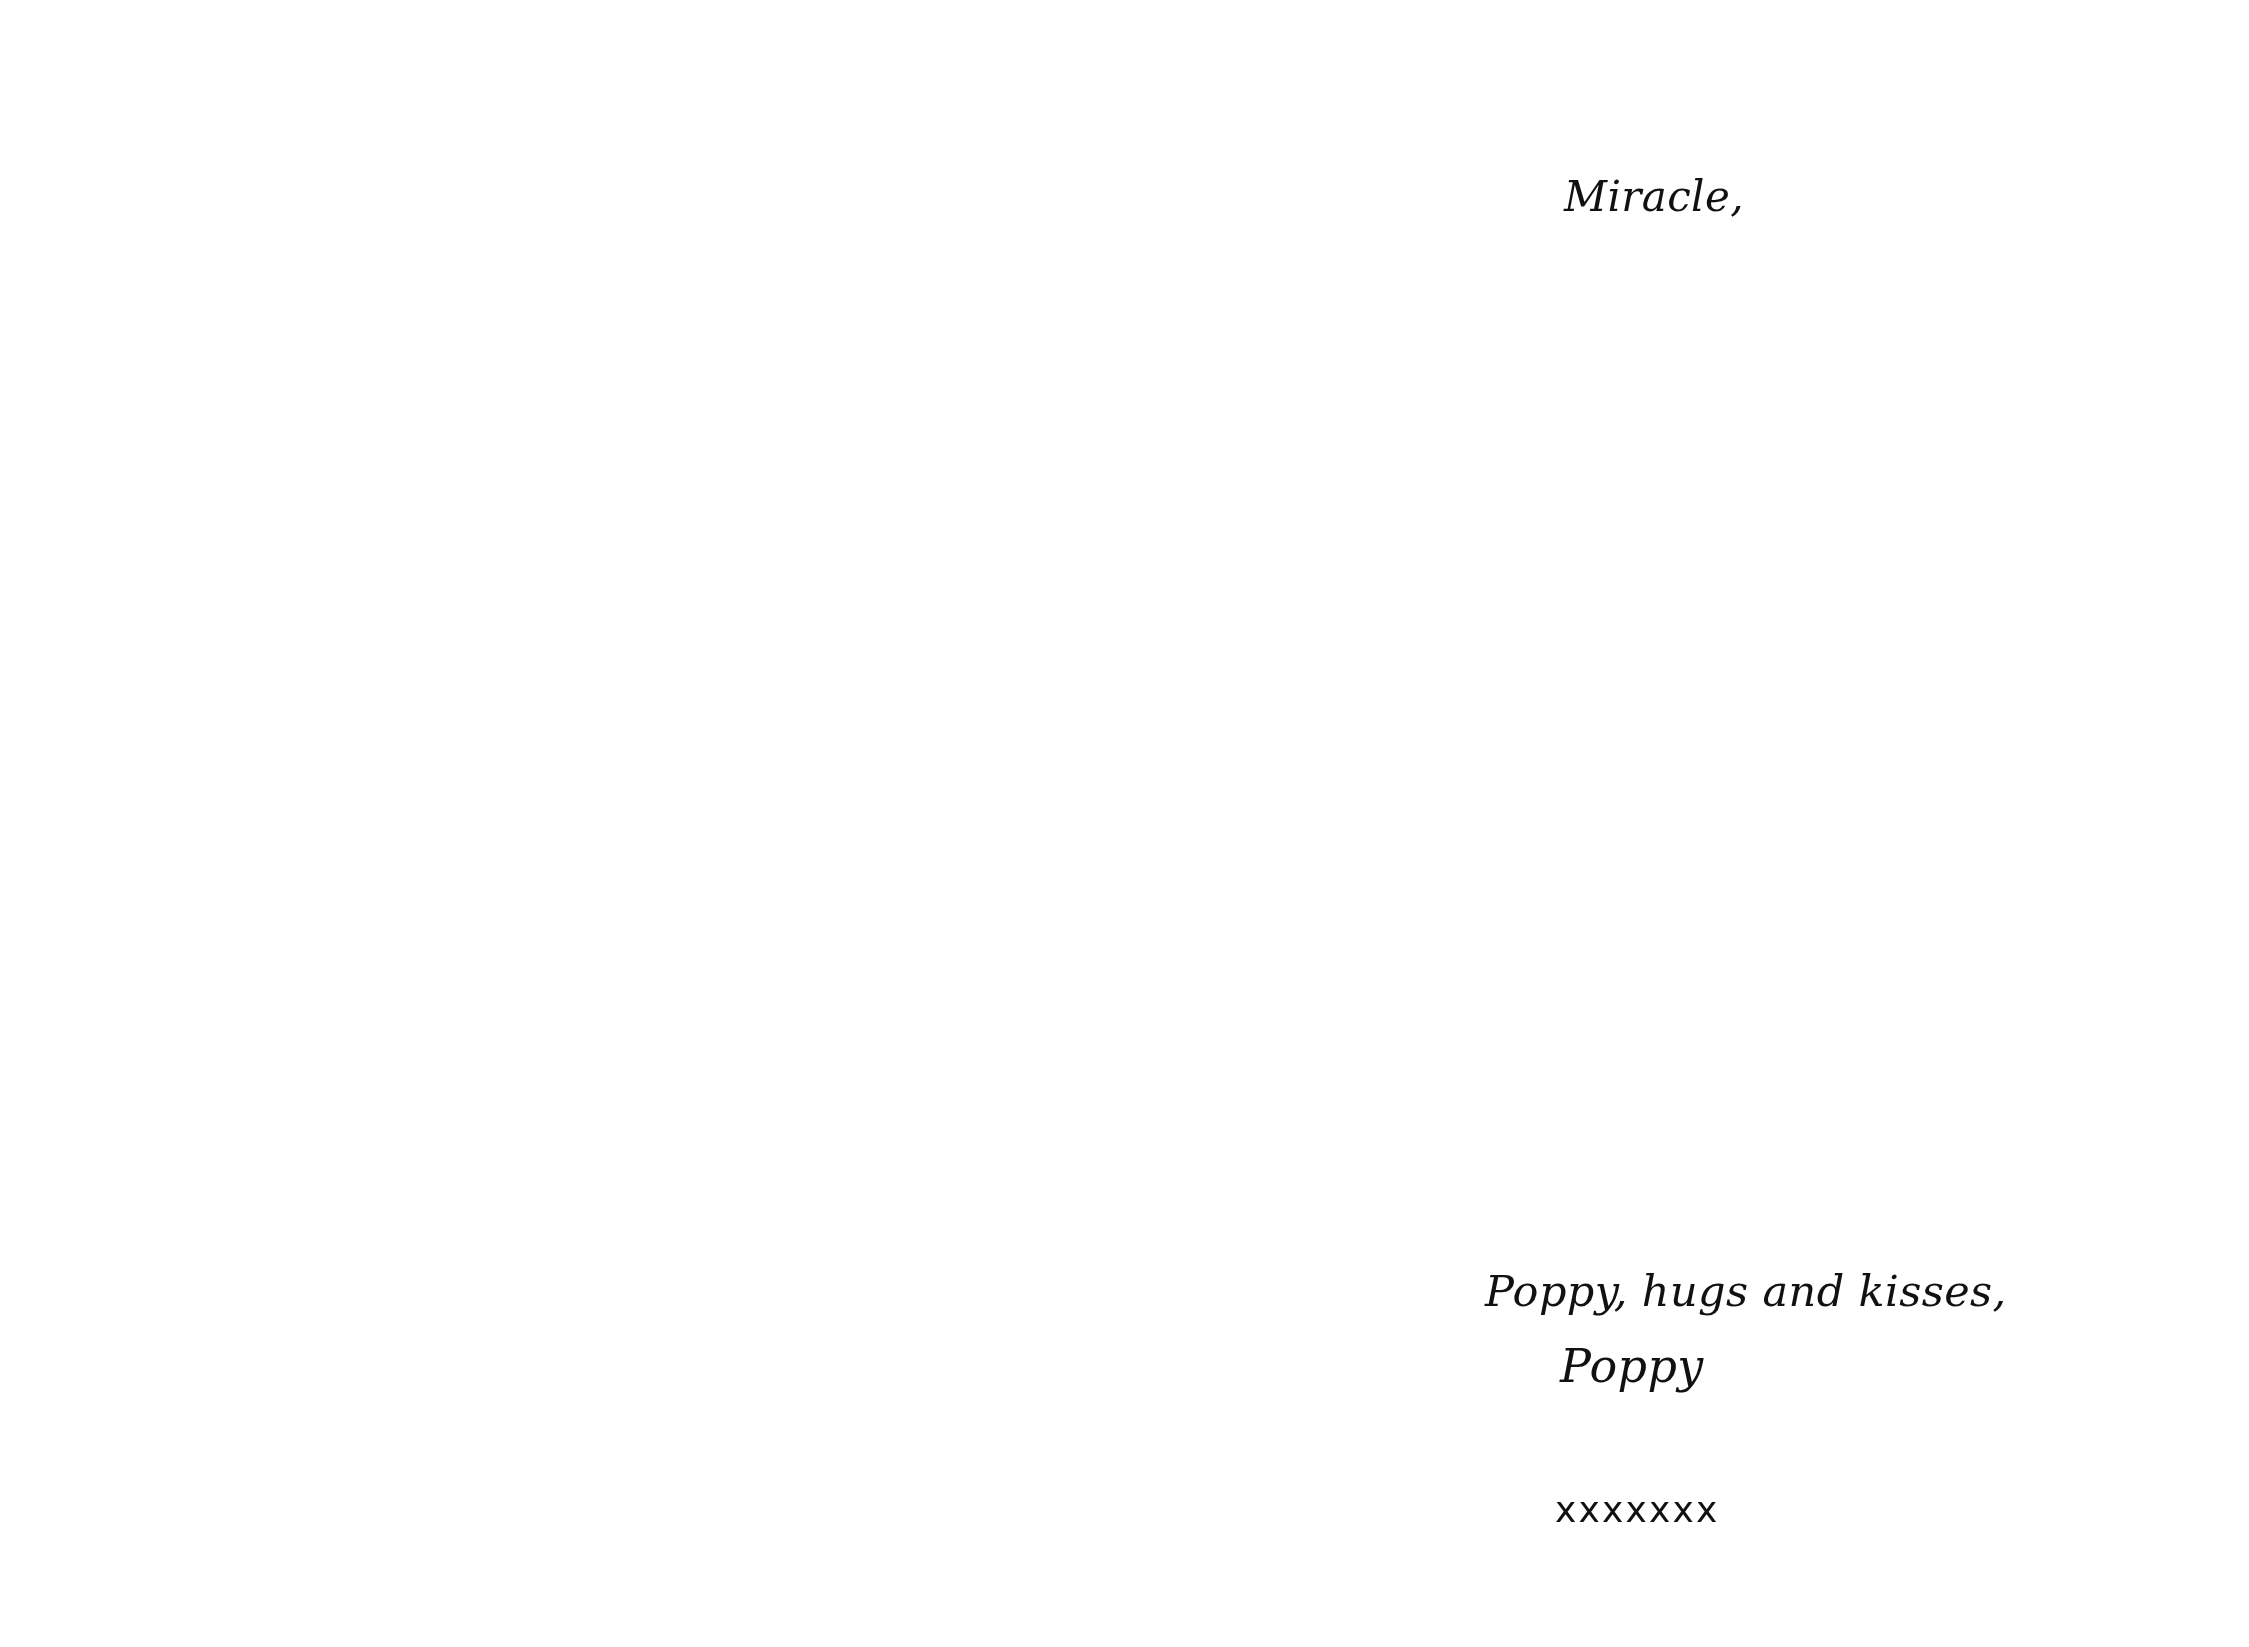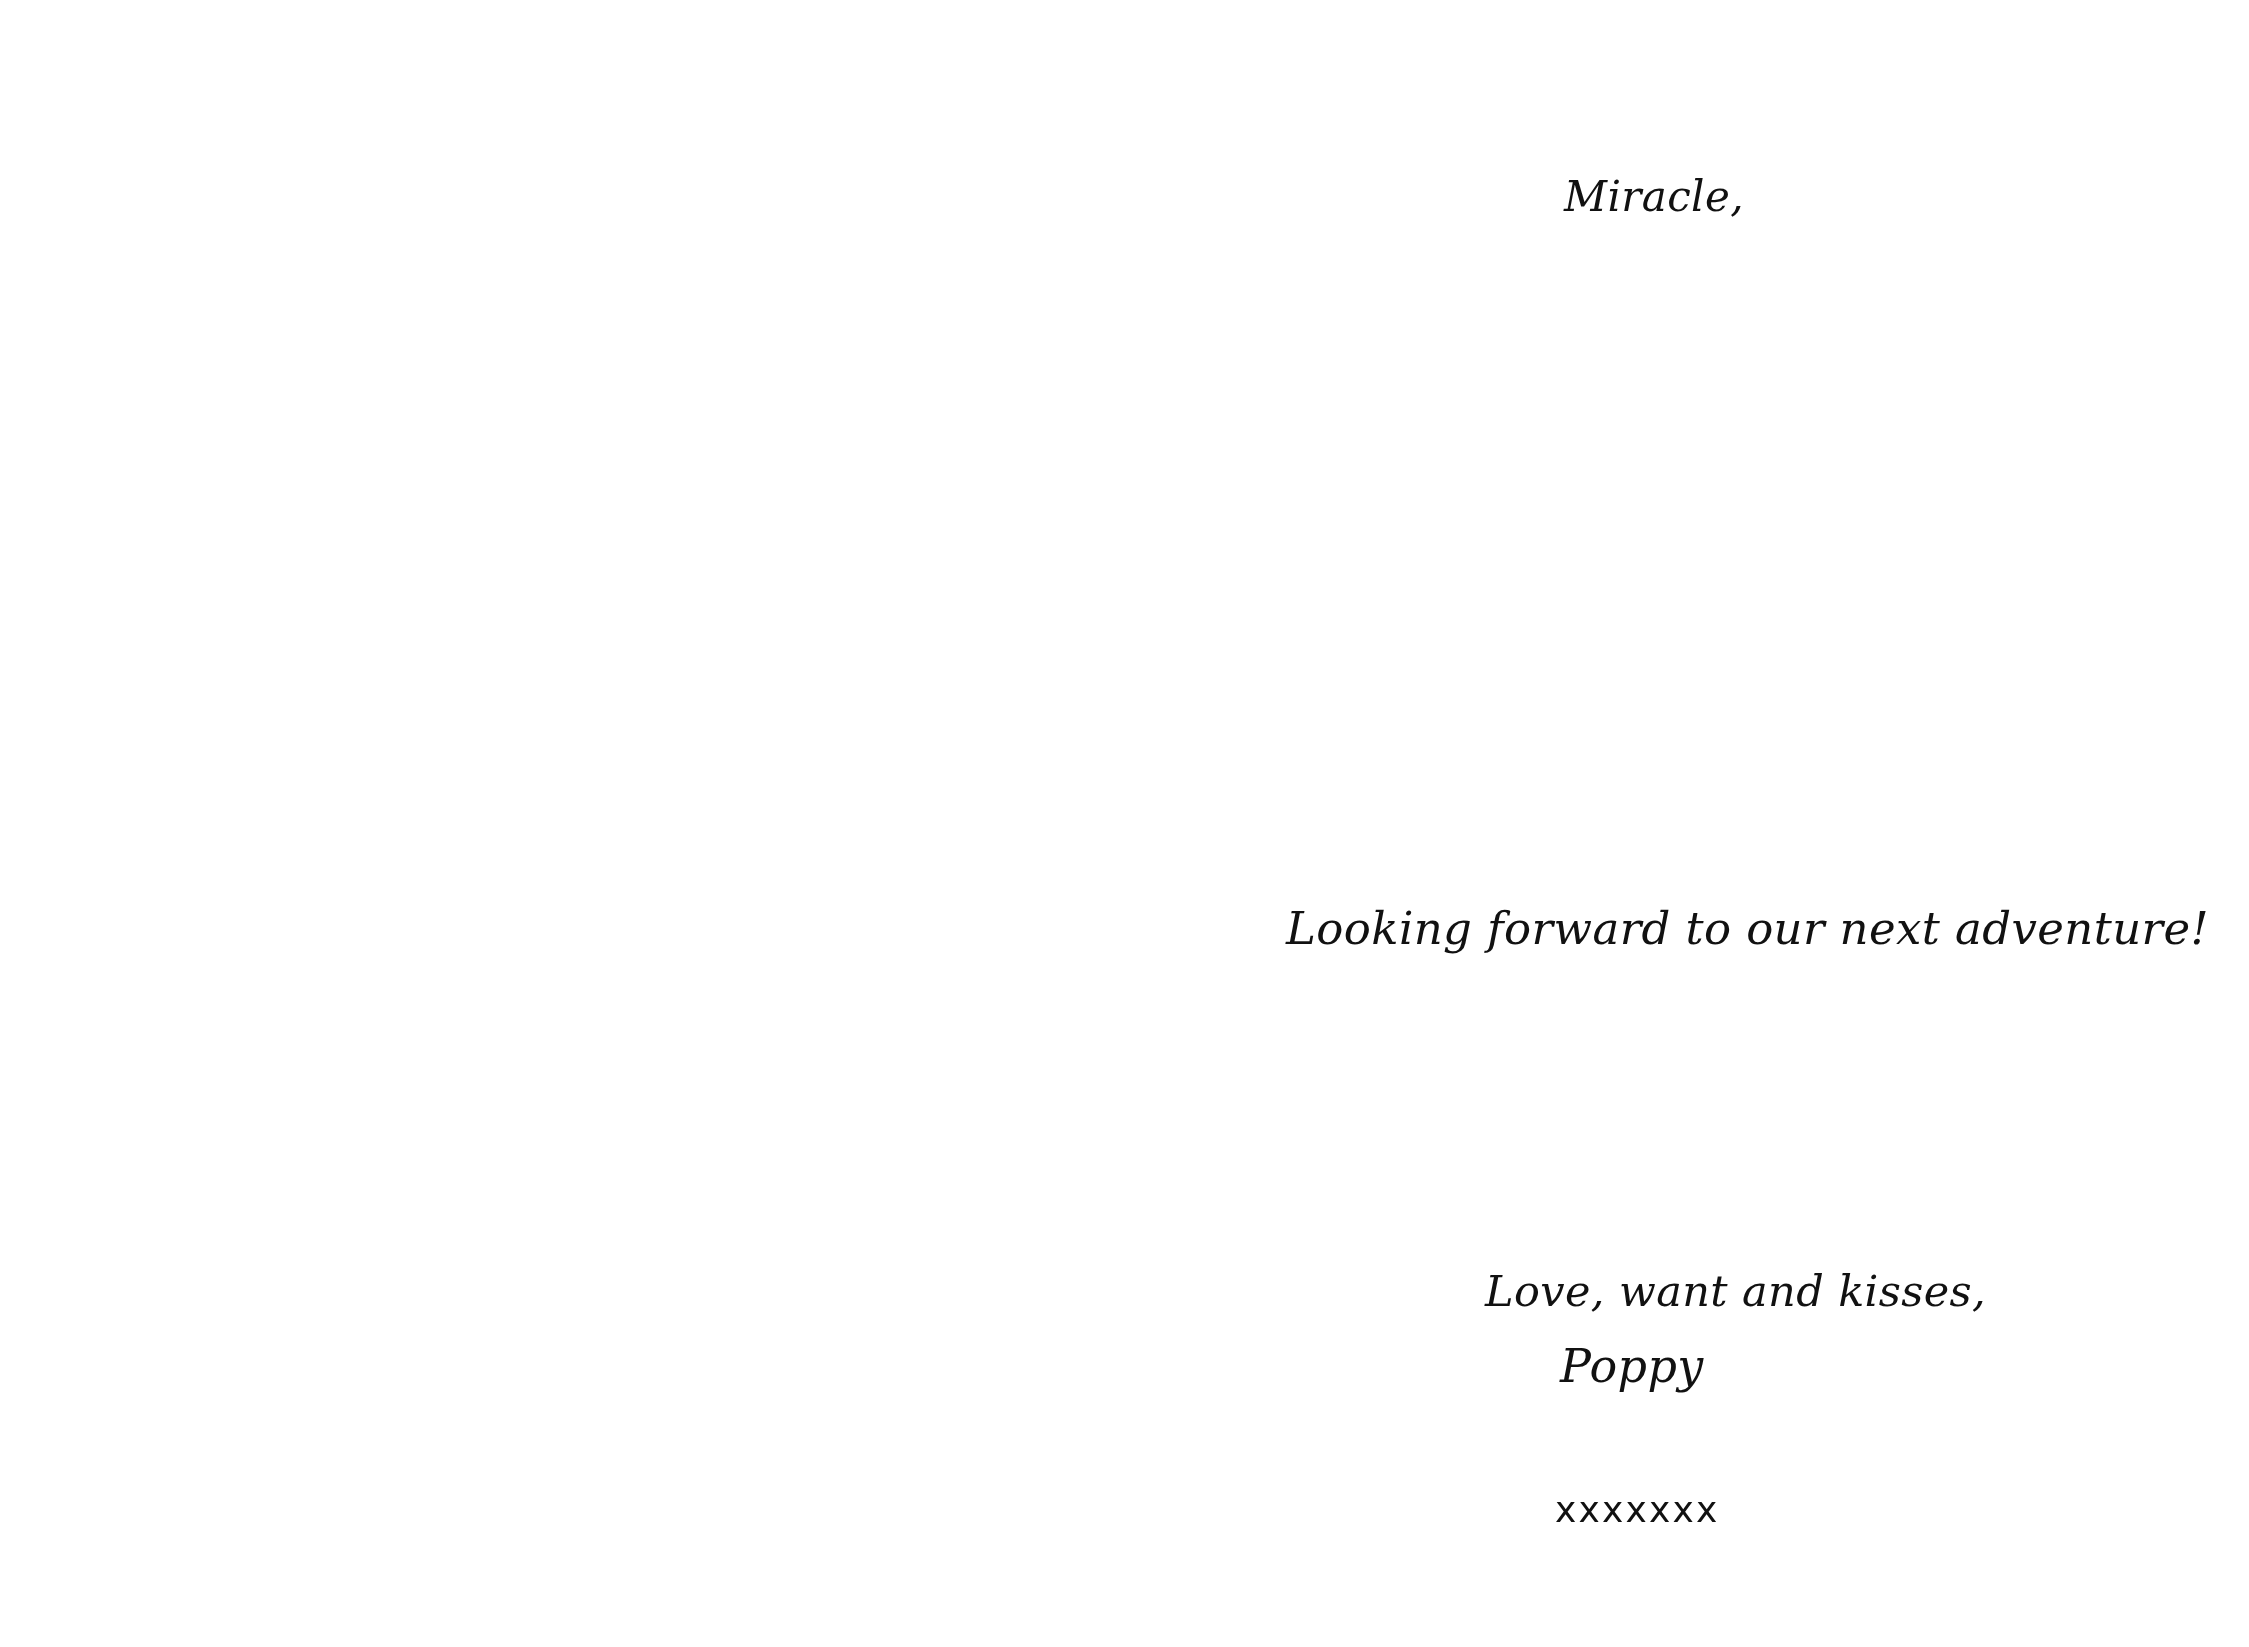--- a/index.html
+++ b/index.html
@@ -109,23 +109,22 @@
 
 <div class="card-page">
 
   <div class="fold"></div>
 
   <div class="message-panel">
 
     <div class="script salutation">Miracle,</div>
 
 
-    <div class="script body-block-2">Looking forward to our next adventure!</div>
 
-    <div class="script closing">Love, want and kisses,</div>
+    <div class="script closing">Poppy, hugs and kisses,</div>
 
     <div class="script signature">Poppy</div>
 
     <div class="kisses">xxxxxxx</div>
 
   </div>
 </div>
 
 
 </body></html>

